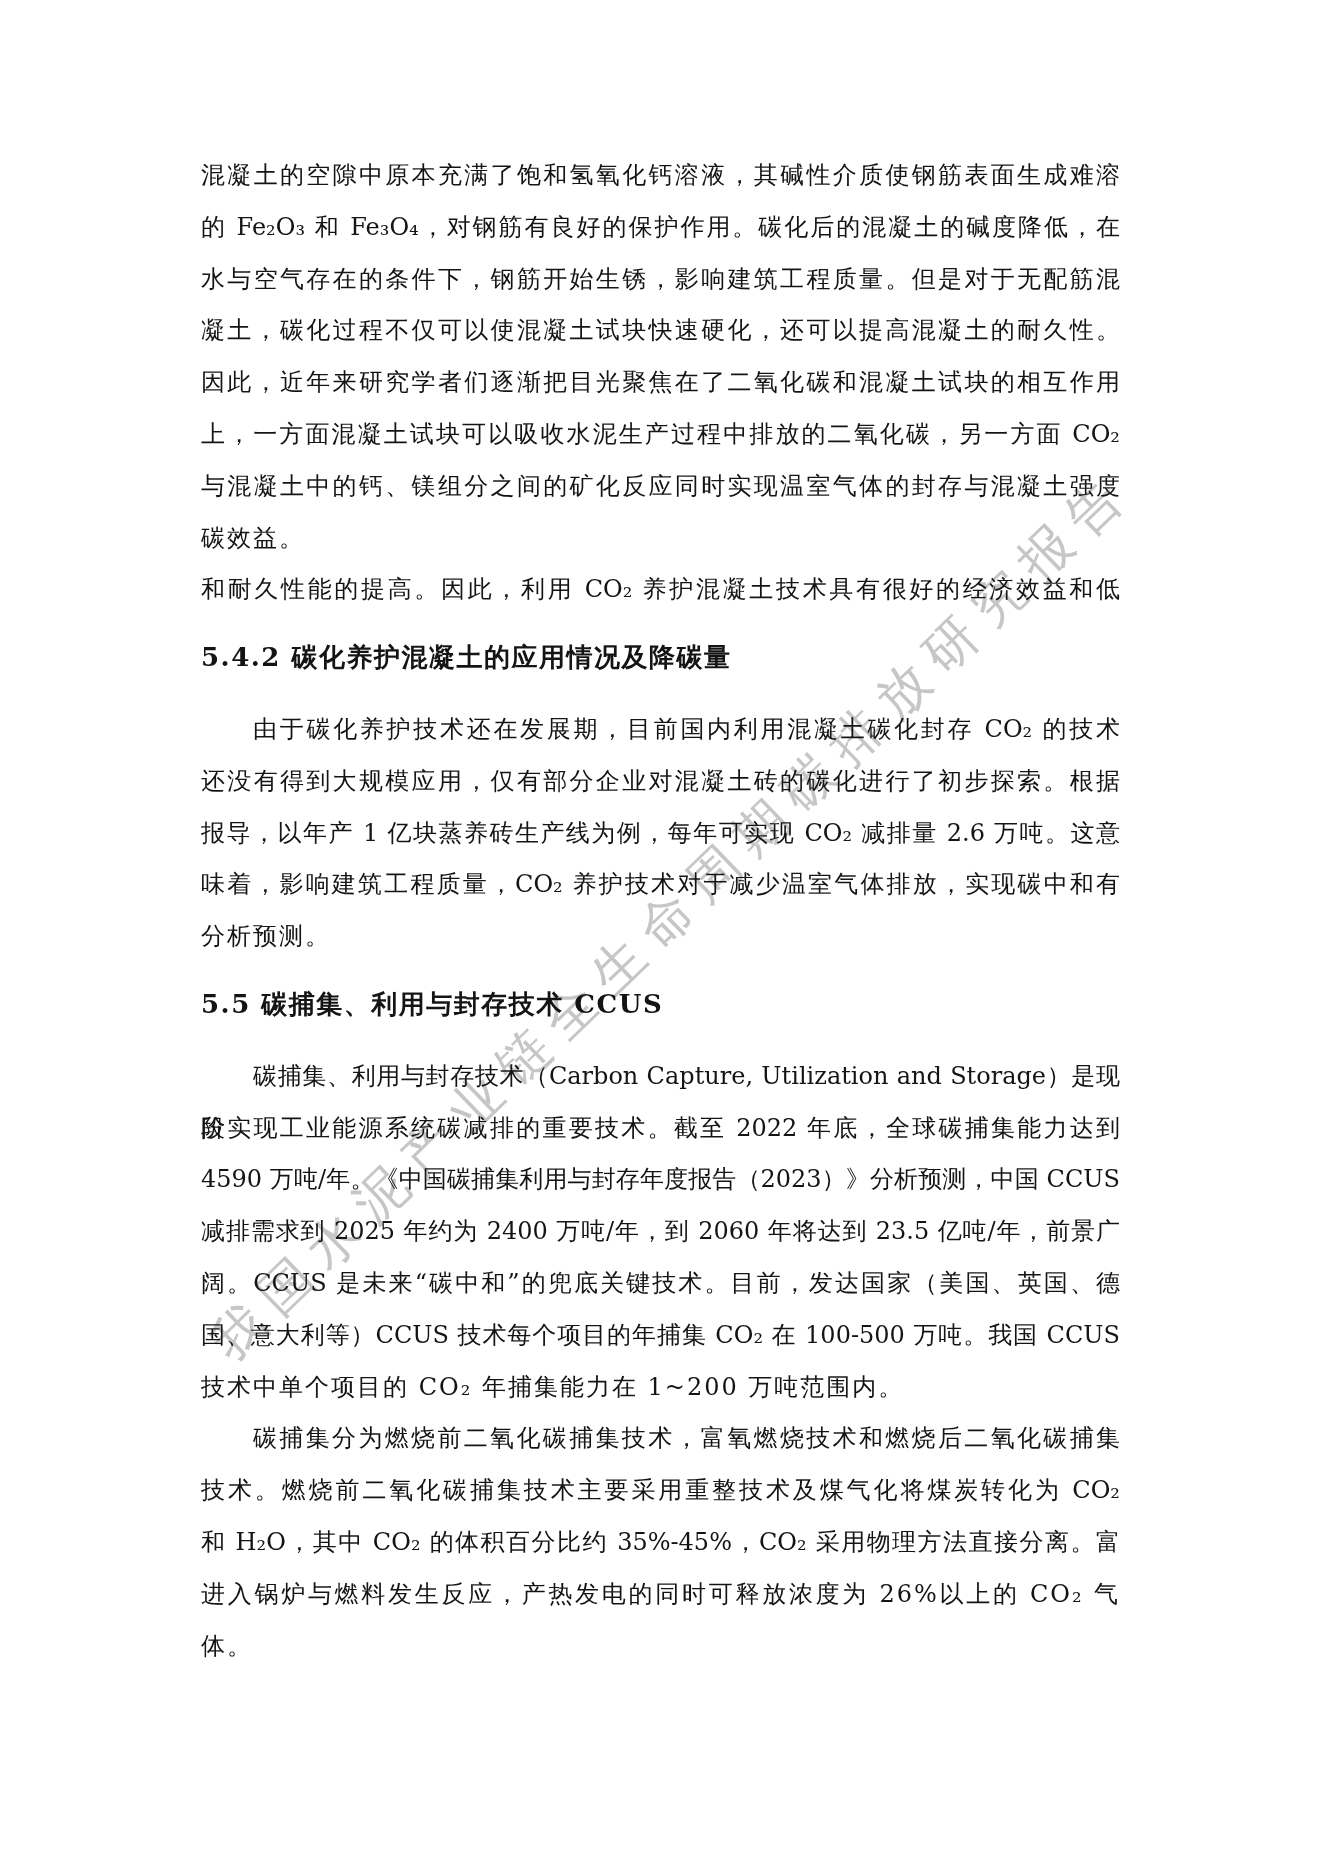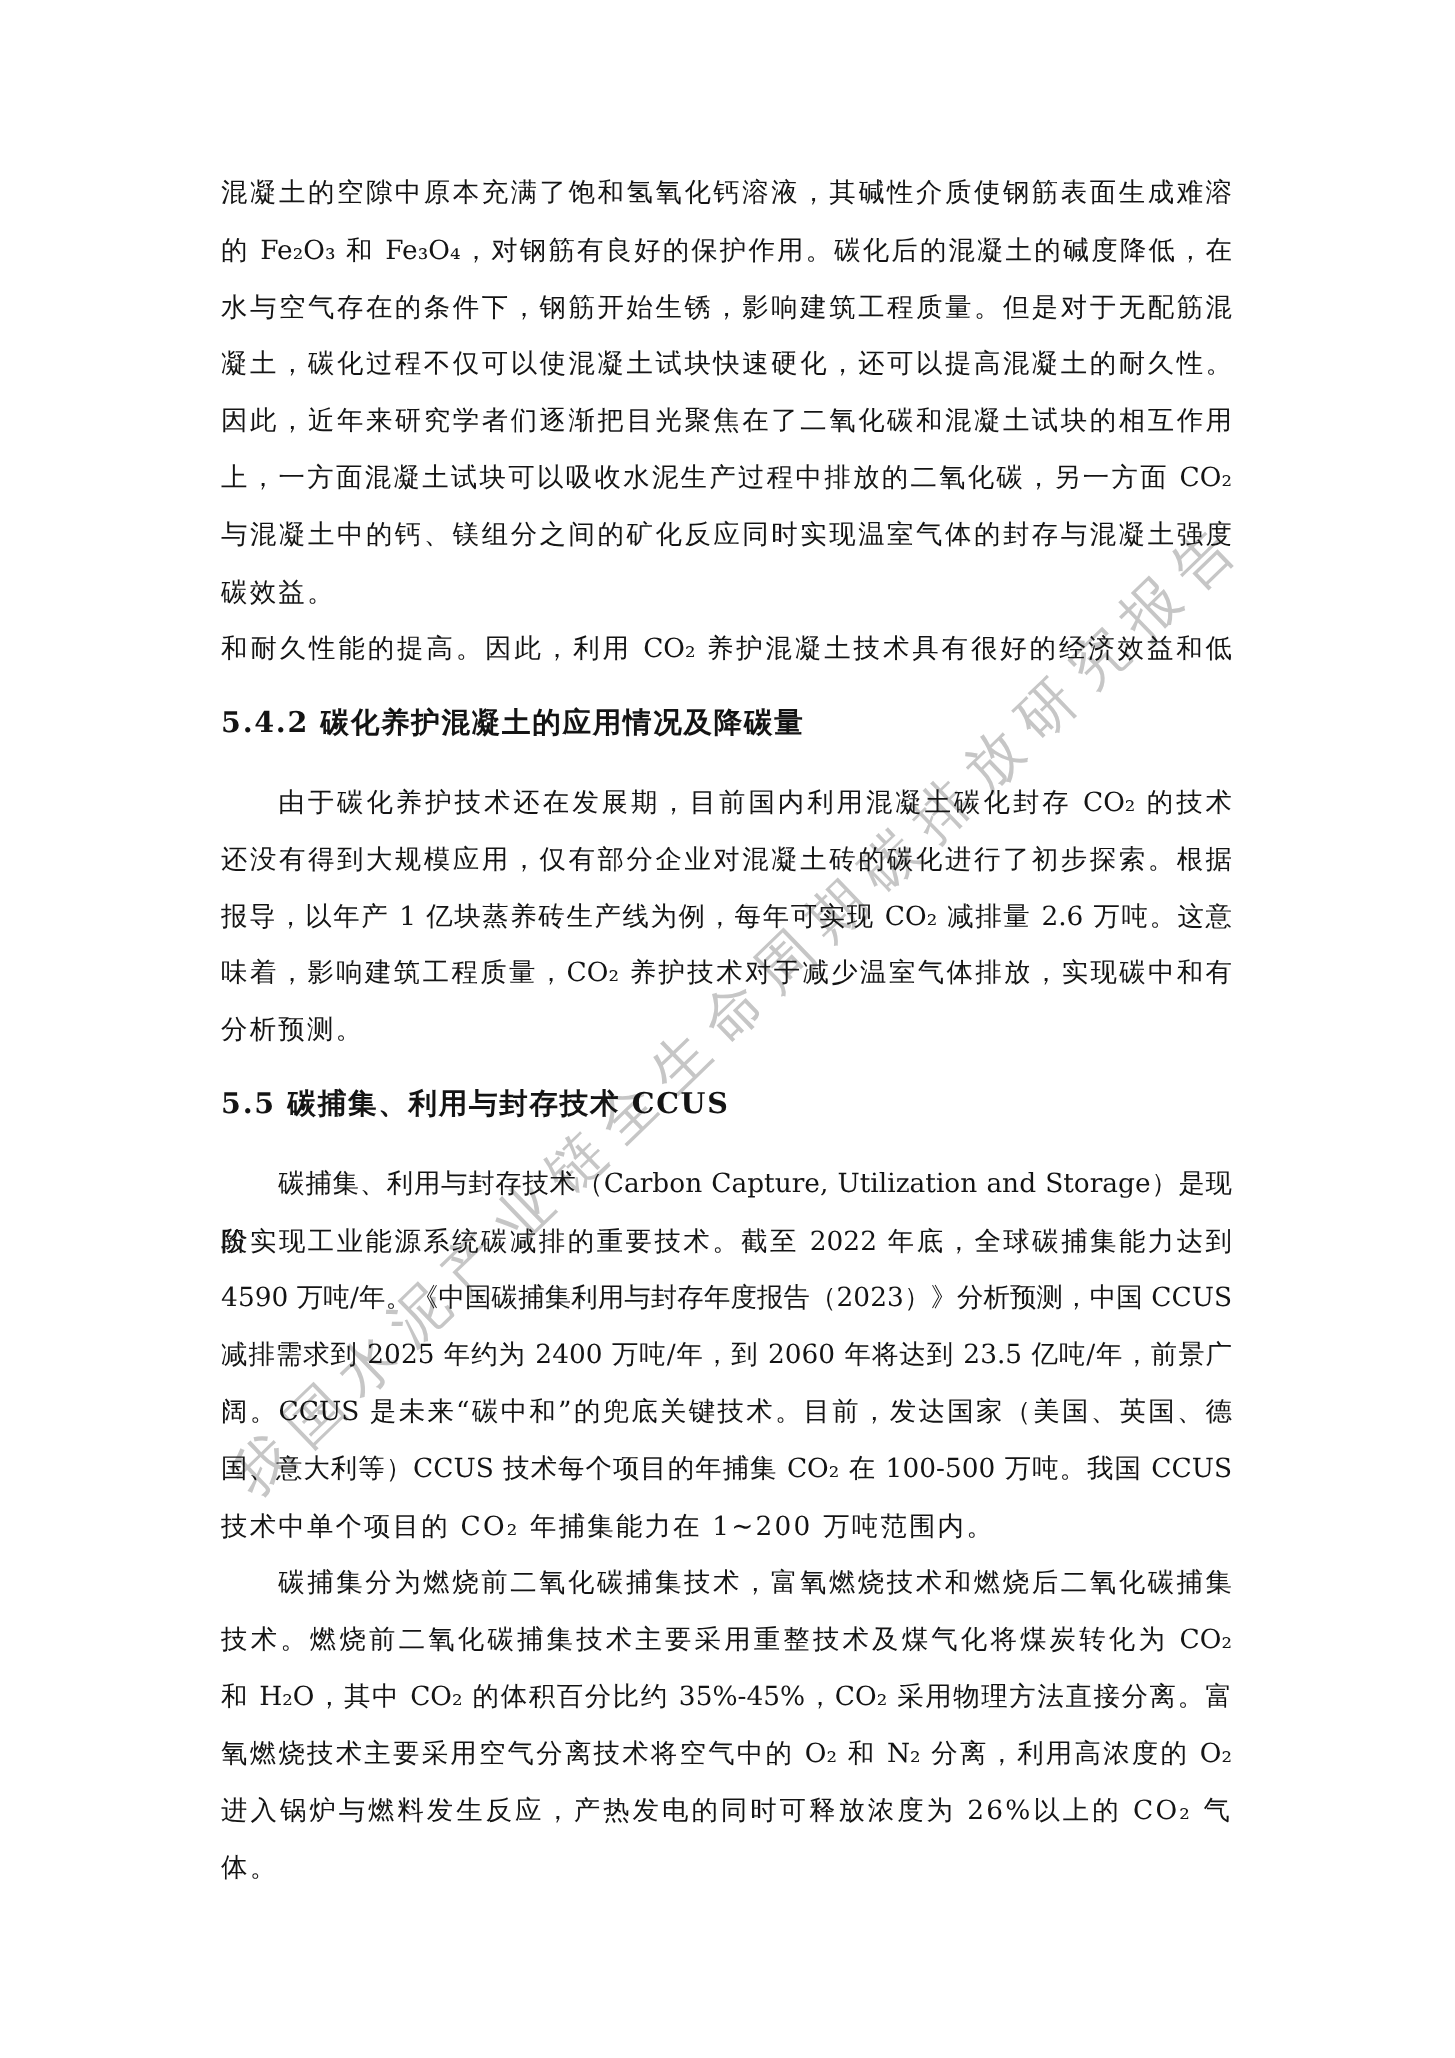--- a/index.html
+++ b/index.html
@@ -103,18 +103,17 @@
       <div class="ln">减排需求到 2025 年约为 2400 万吨/年，到 2060 年将达到 23.5 亿吨/年，前景广</div>
       <div class="ln">阔。CCUS 是未来“碳中和”的兜底关键技术。目前，发达国家（美国、英国、德</div>
       <div class="ln">国、意大利等）CCUS 技术每个项目的年捕集 CO₂ 在 100-500 万吨。我国 CCUS</div>
       <div class="ln end">技术中单个项目的 CO₂ 年捕集能力在 1~200 万吨范围内。</div>
     </div>
 
     <div>
       <div class="ln ind">碳捕集分为燃烧前二氧化碳捕集技术，富氧燃烧技术和燃烧后二氧化碳捕集</div>
       <div class="ln">技术。燃烧前二氧化碳捕集技术主要采用重整技术及煤气化将煤炭转化为 CO₂</div>
       <div class="ln">和 H₂O，其中 CO₂ 的体积百分比约 35%-45%，CO₂ 采用物理方法直接分离。富</div>
-      <div class="ln">氧燃烧技术主要采用空气分离技术将空气中的 O₂ 和 N₂ 分离，利用高浓度的 O₂</div>
       <div class="ln end">进入锅炉与燃料发生反应，产热发电的同时可释放浓度为 26%以上的 CO₂ 气体。</div>
     </div>
 
   </div>
 </div>
 
 </body></html>

